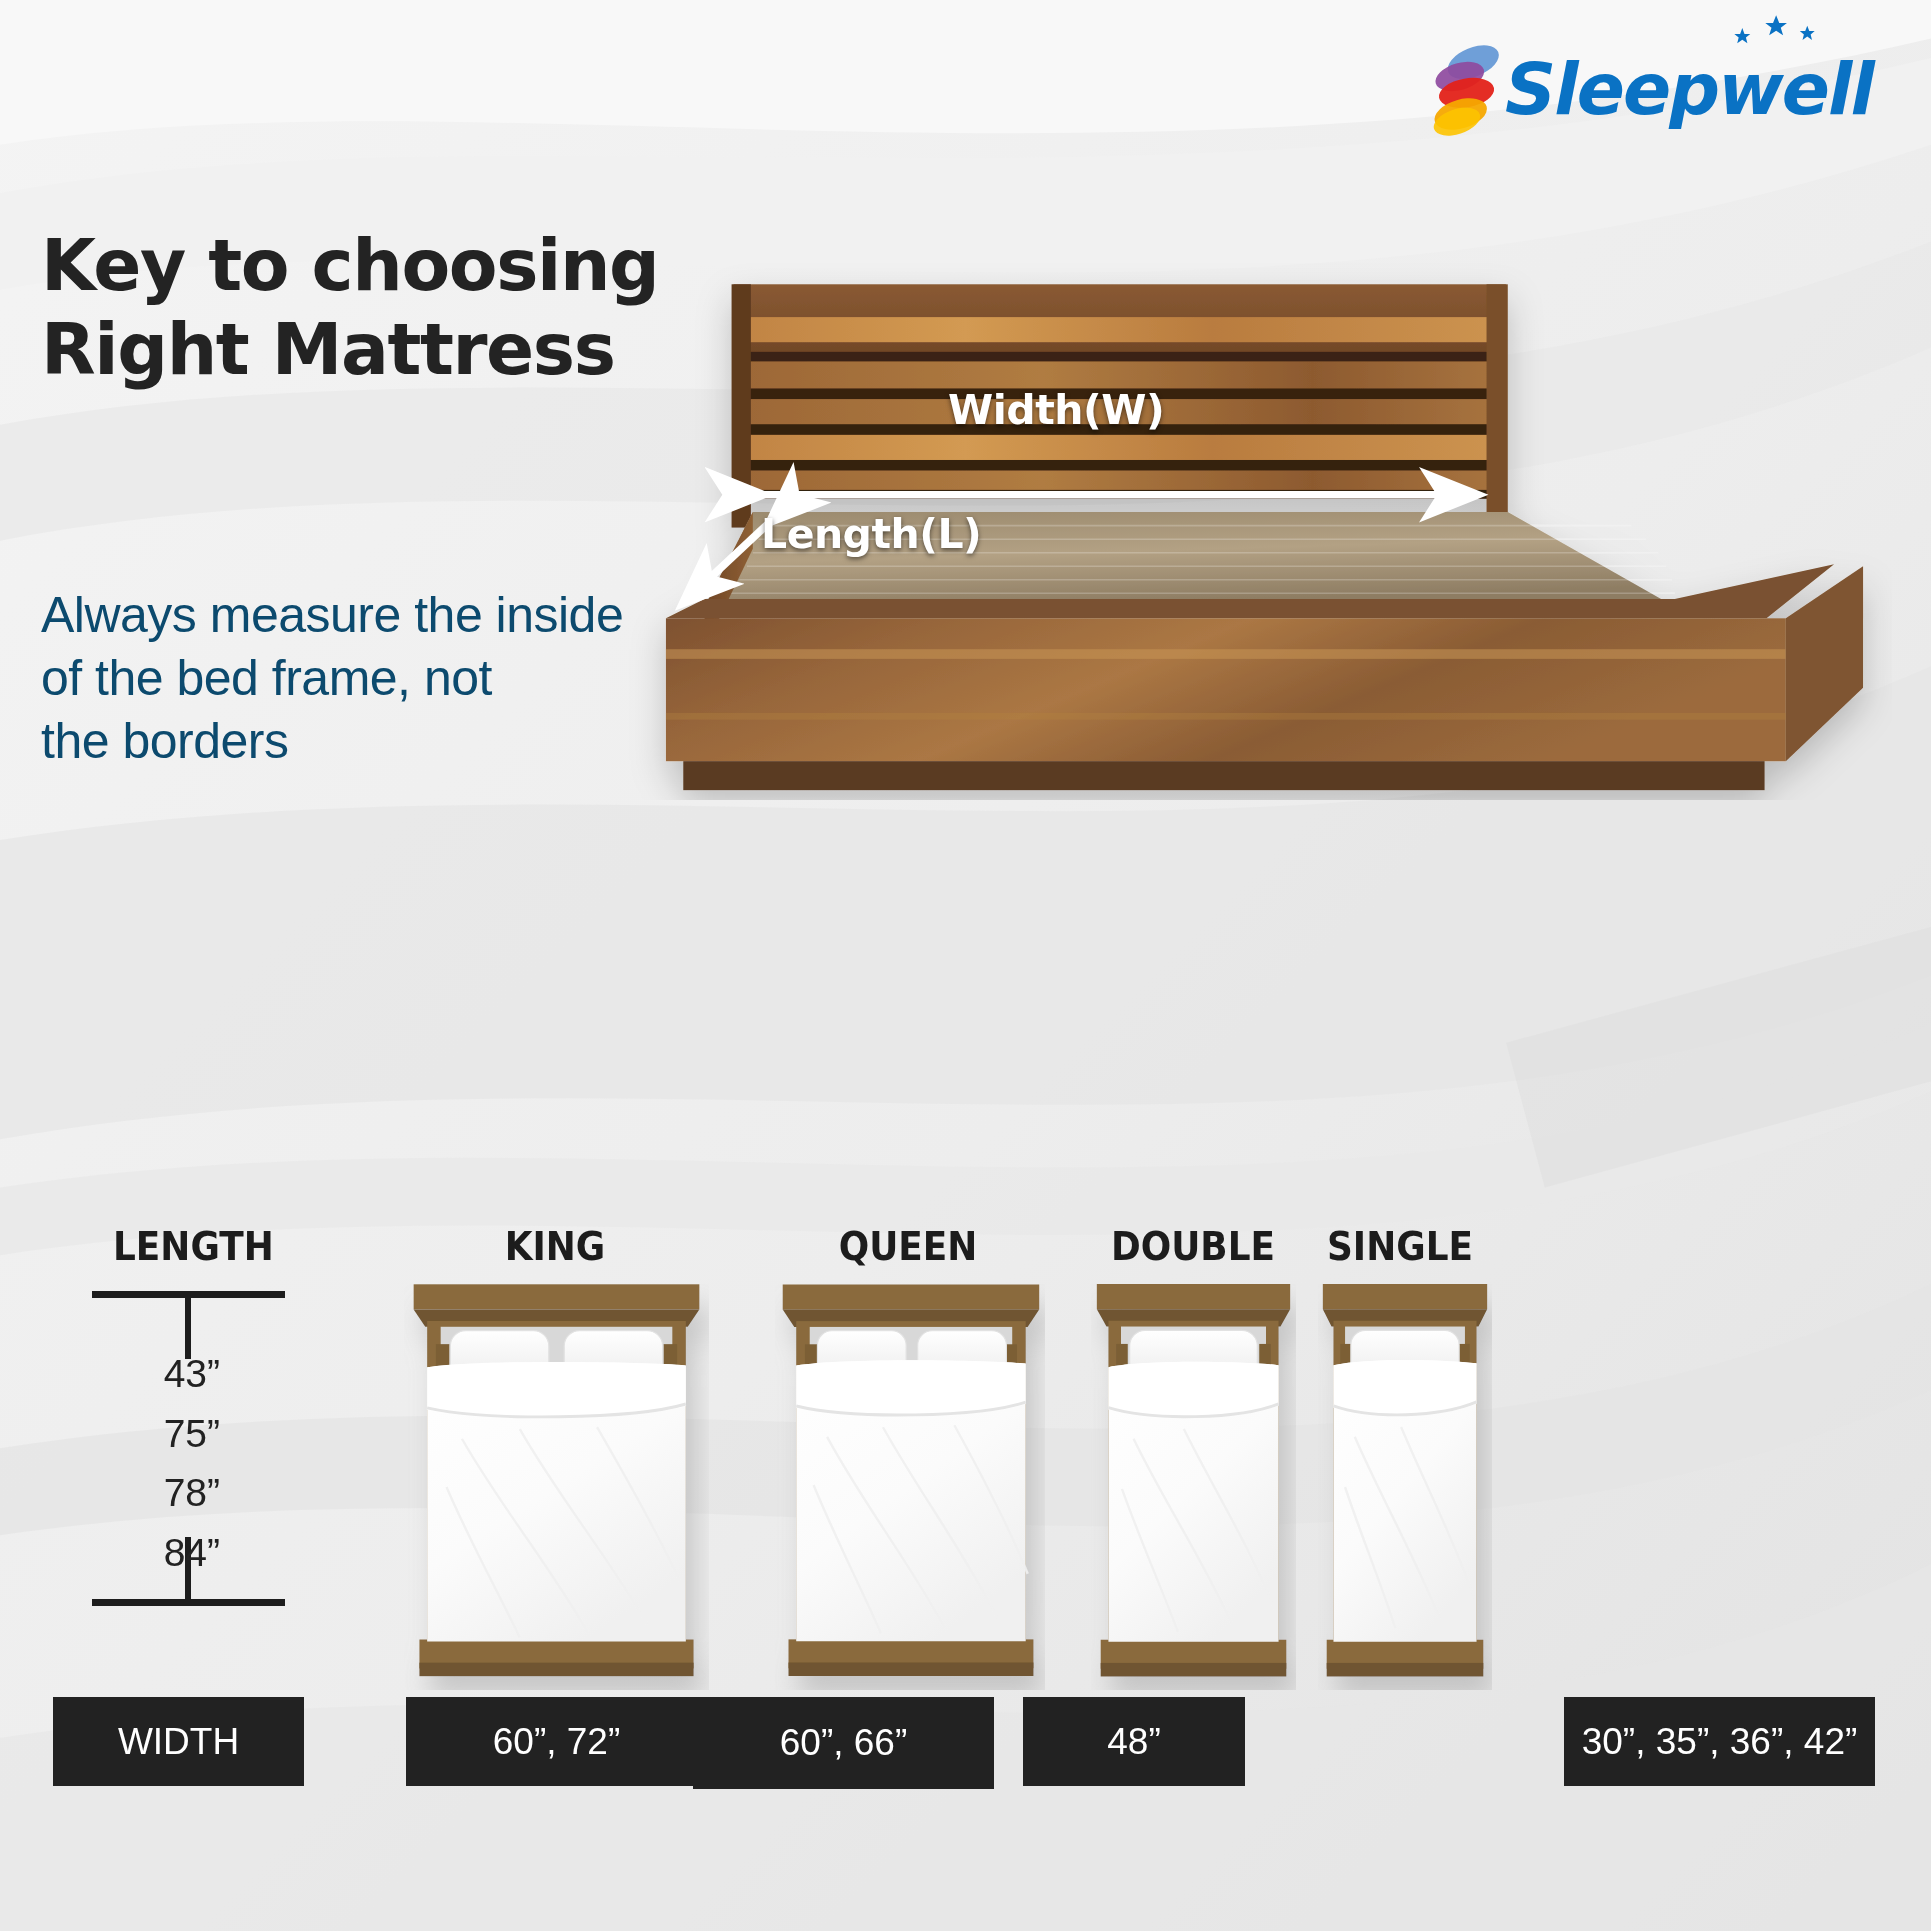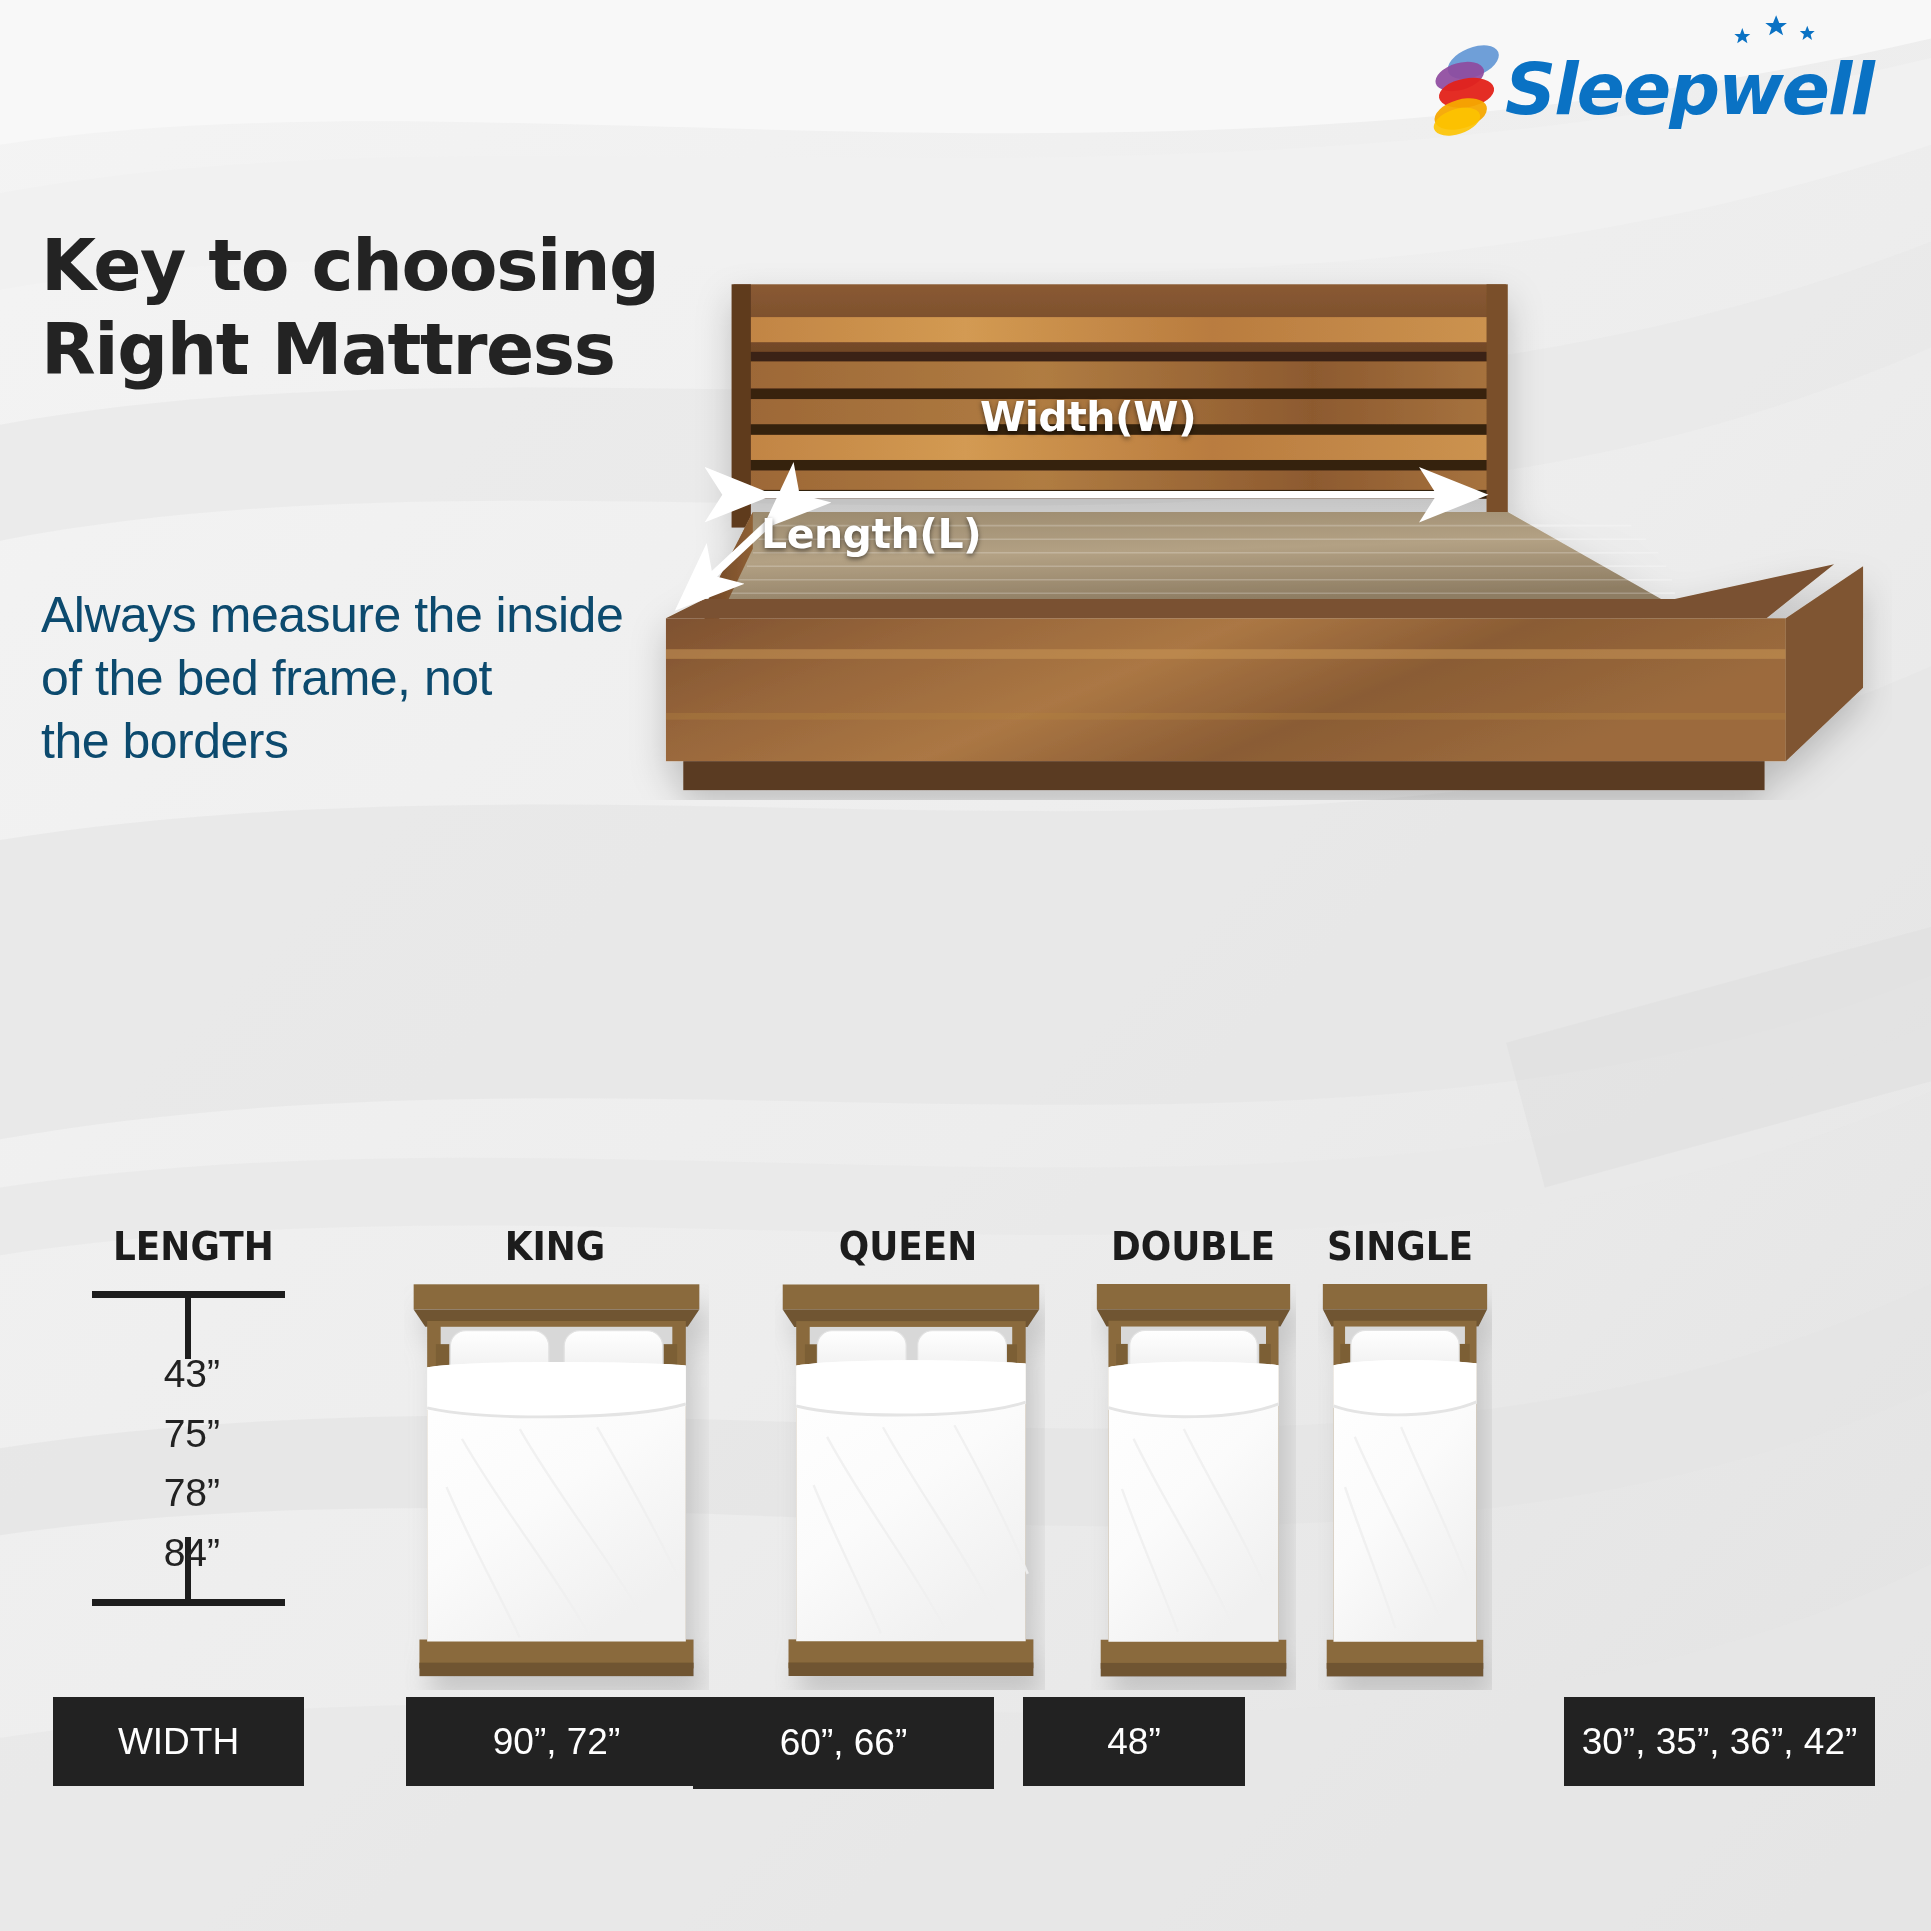--- a/index.html
+++ b/index.html
@@ -169,21 +169,21 @@
 
       <polygon points="1220,372 1300,318 1300,444 1220,520" fill="#7f5430"></polygon>
 
       <rect x="78" y="520" width="1120" height="30" fill="#5a3a20"></rect>
     </g>
 
     <line x1="160" y1="244" x2="900" y2="244" stroke="#ffffff" stroke-width="8" marker-start="url(#arrHead)" marker-end="url(#arrHead)"></line>
 
     <line x1="168" y1="272" x2="78" y2="356" stroke="#ffffff" stroke-width="8" marker-start="url(#arrHead)" marker-end="url(#arrHead)"></line>
   </svg>
-  <div class="dimlabel" style="left:340px;top:134px;margin-left:32px;">Width(W)</div>
+  <div class="dimlabel" style="left:340px;top:127px;">Width(W)</div>
   <div class="dimlabel" style="left:153px;top:251px;">Length(L)</div>
 </div>
 
 <div class="col-head" style="left:106px;top:1224px;">LENGTH</div>
 <div class="rule" style="left:92px;top:1291px;width:193px;height:6.8px;"></div>
 <div class="rule" style="left:185px;top:1291px;width:5.8px;height:68px;"></div>
 <div class="rule" style="left:185px;top:1537px;width:5.8px;height:68px;"></div>
 <div class="rule" style="left:92px;top:1599px;width:193px;height:6.8px;"></div>
 
 <div class="lenval" style="left:56px;top:1352px;width:164px;">43”</div>
@@ -233,21 +233,21 @@
       <g stroke="#f0f0f0" stroke-width="2.5" fill="none" opacity=".9">
         <path d="M60,160 C100,230 150,290 190,360"></path>
         <path d="M120,150 C160,220 210,280 252,352"></path>
         <path d="M200,148 C236,210 264,260 286,308"></path>
         <path d="M44,210 C70,270 96,316 120,366"></path>
       </g>
     </g>
   </svg>
 </div>
 <div class="darkbox" style="left:406px;top:1697px;width:301px;height:89px;">
-  <span>90”, 72”</span>
+  <span>60”, 72”</span>
 </div>
 
 <div class="col-head" style="left:763px;top:1224px;width:290px;text-align:center;">QUEEN</div>
 <div class="bedfig" style="left:775px;top:1284px;">
   <svg width="270" height="406" viewBox="0 0 280 420">
     <defs>
       <filter id="bsQ" x="-30%" y="-10%" width="170%" height="140%">
         <feDropShadow dx="10" dy="22" stdDeviation="14" flood-color="#9a9a9a" flood-opacity=".45"></feDropShadow>
       </filter>
     </defs>

